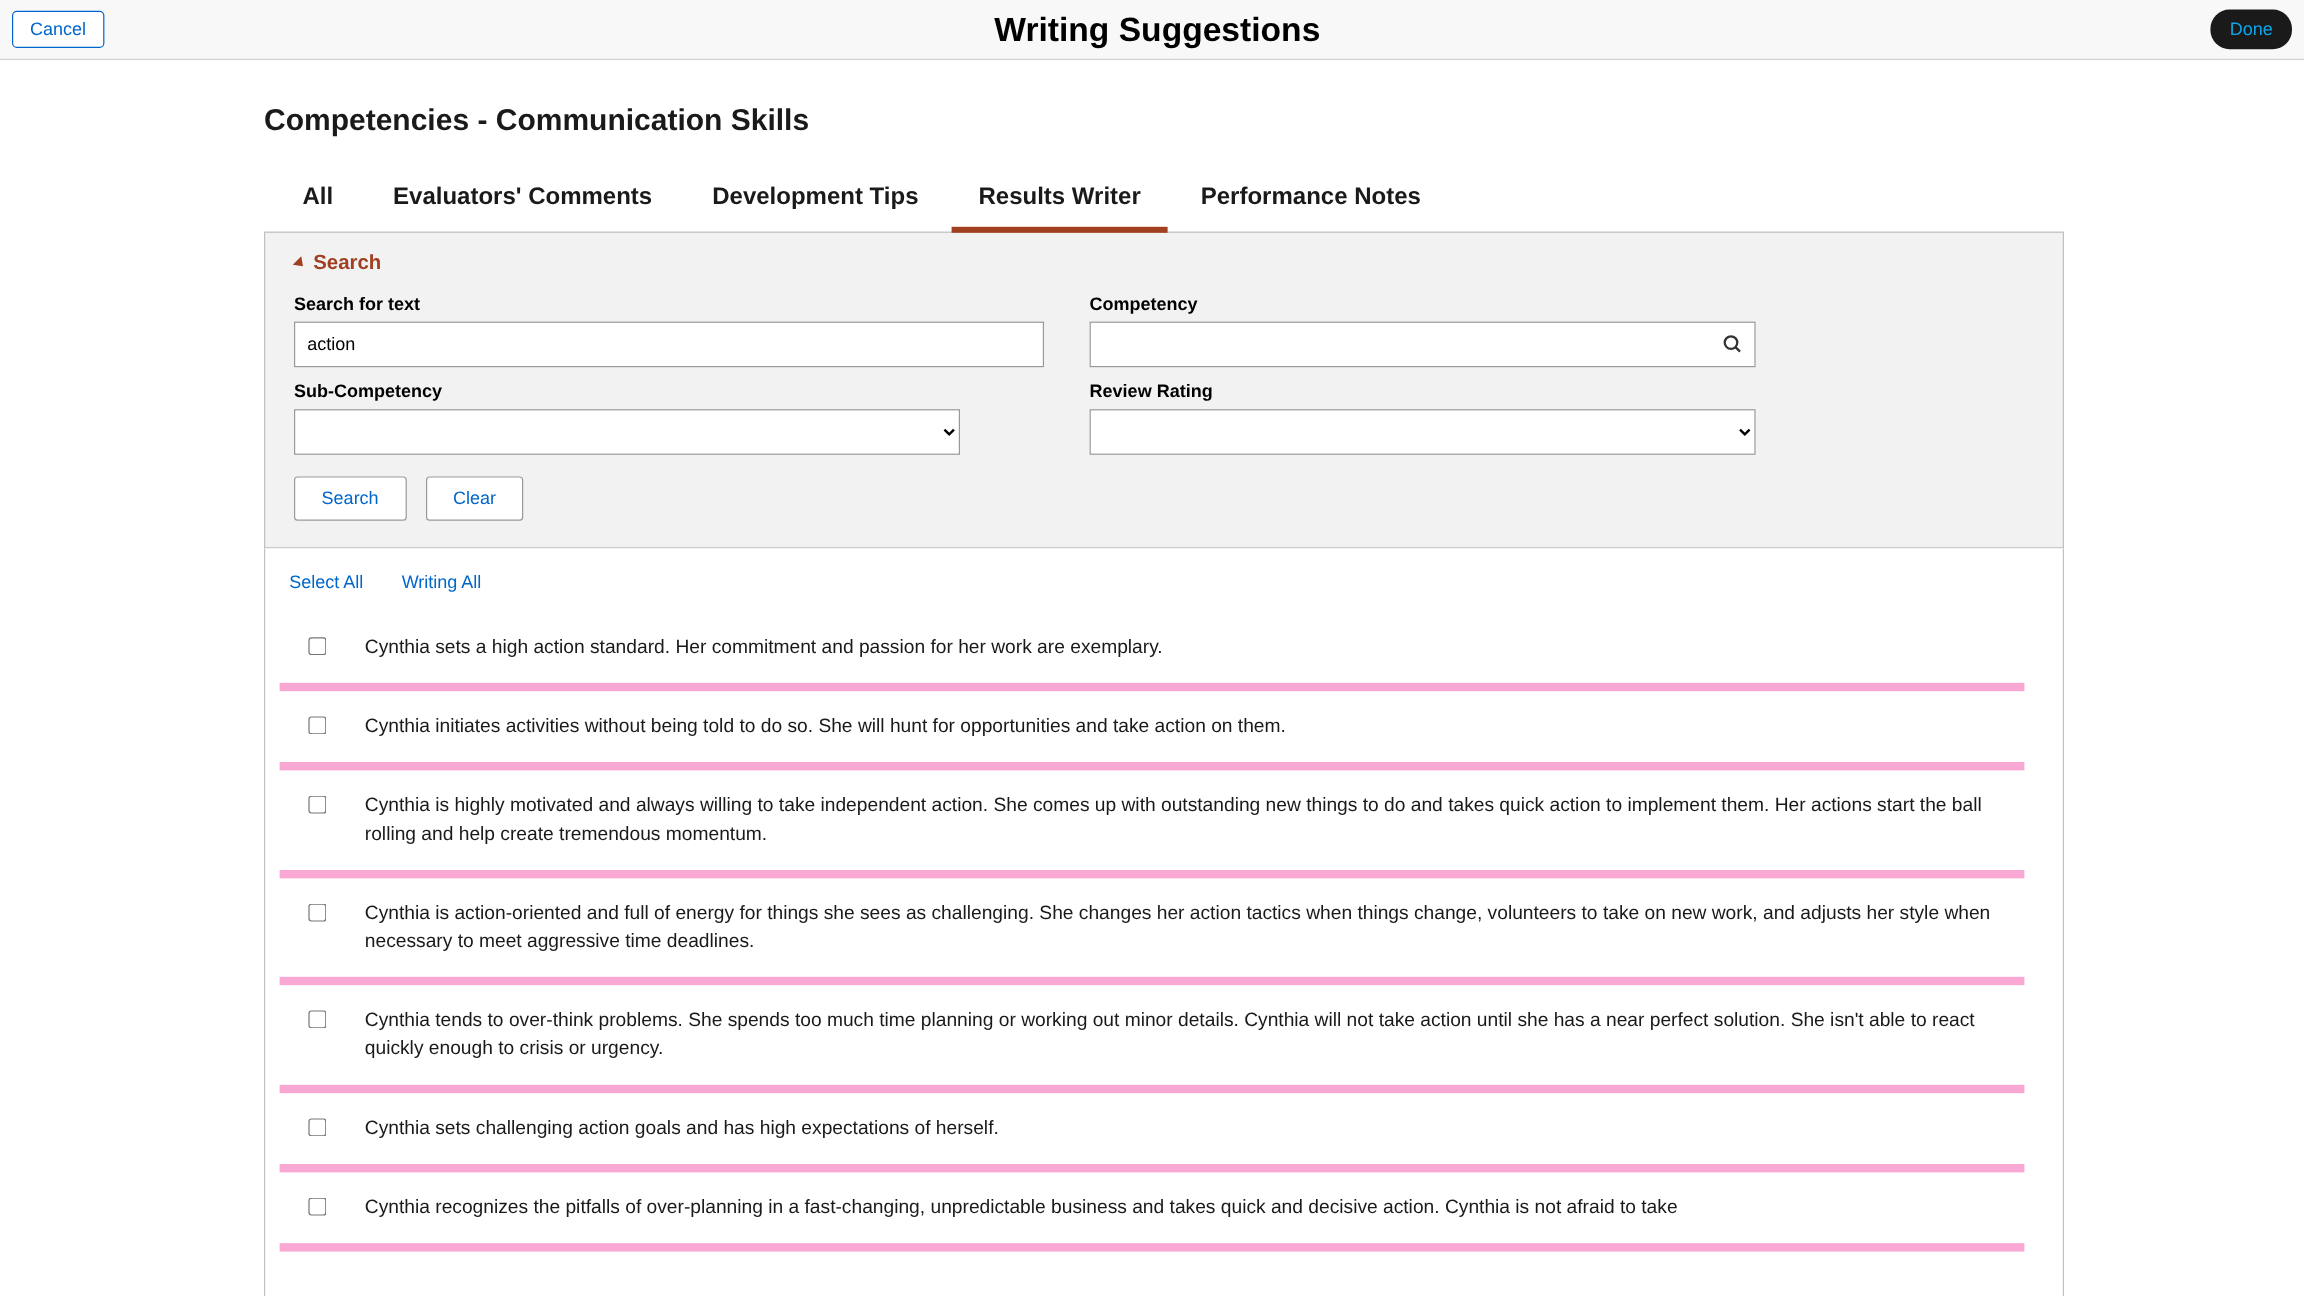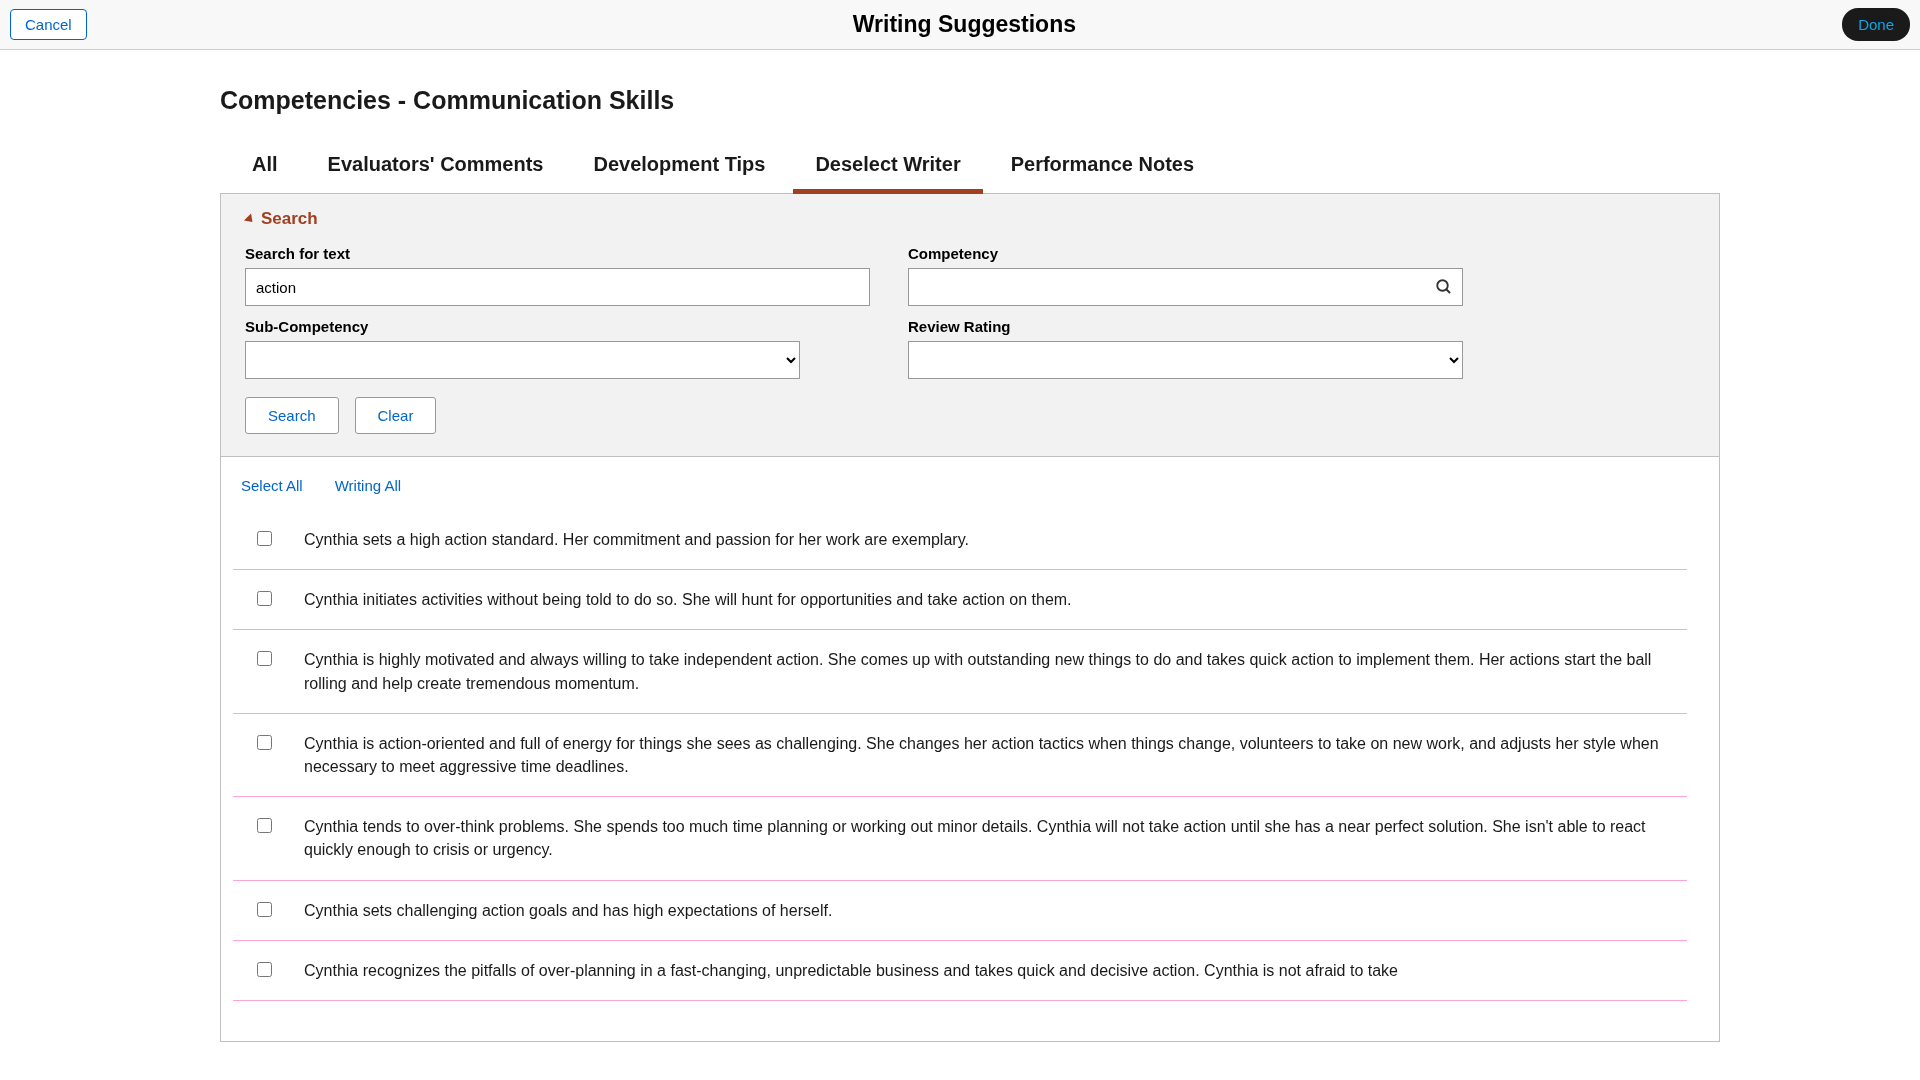--- a/index.html
+++ b/index.html
@@ -32,21 +32,21 @@
       background: #fff;
       border: 1px solid #0066cc;
       color: #0066cc;
       padding: 6px 14px;
       font-size: 15px;
       border-radius: 4px;
       cursor: pointer;
     }
     
     .header-title {
-      font-size: 23px;
+      font-size: 28px;
       font-weight: bold;
       color: #000;
     }
     
     .done-btn {
       background: #1a1a1a;
       border: none;
       color: #0ea5e9;
       padding: 8px 16px;
       font-size: 15px;
@@ -249,21 +249,21 @@
       color: #0066cc;
       font-size: 15px;
       cursor: pointer;
     }
     
     .result-item {
       display: flex;
       align-items: flex-start;
       gap: 32px;
       padding: 18px 0 18px 24px;
-      border-bottom: 1px solid #f9a8d4;
+      border-bottom: 7px solid #f9a8d4;
     }
     
     .result-checkbox {
       width: 15px;
       height: 15px;
       margin-top: 3px;
       cursor: pointer;
       flex-shrink: 0;
     }
     
@@ -283,21 +283,21 @@
 </div>
 
 <div class="content-wrapper">
 
   <h1 class="page-title">Competencies - Communication Skills</h1>
 
   <div class="tabs">
     <div class="tab">All</div>
     <div class="tab">Evaluators' Comments</div>
     <div class="tab">Development Tips</div>
-    <div class="tab active">Deselect Writer</div>
+    <div class="tab active">Results Writer</div>
     <div class="tab">Performance Notes</div>
   </div>
 
   <div class="search-panel">
     <div class="search-header">
       <span class="chevron-down"></span>
       <span>Search</span>
     </div>
 
     <div class="search-form">

